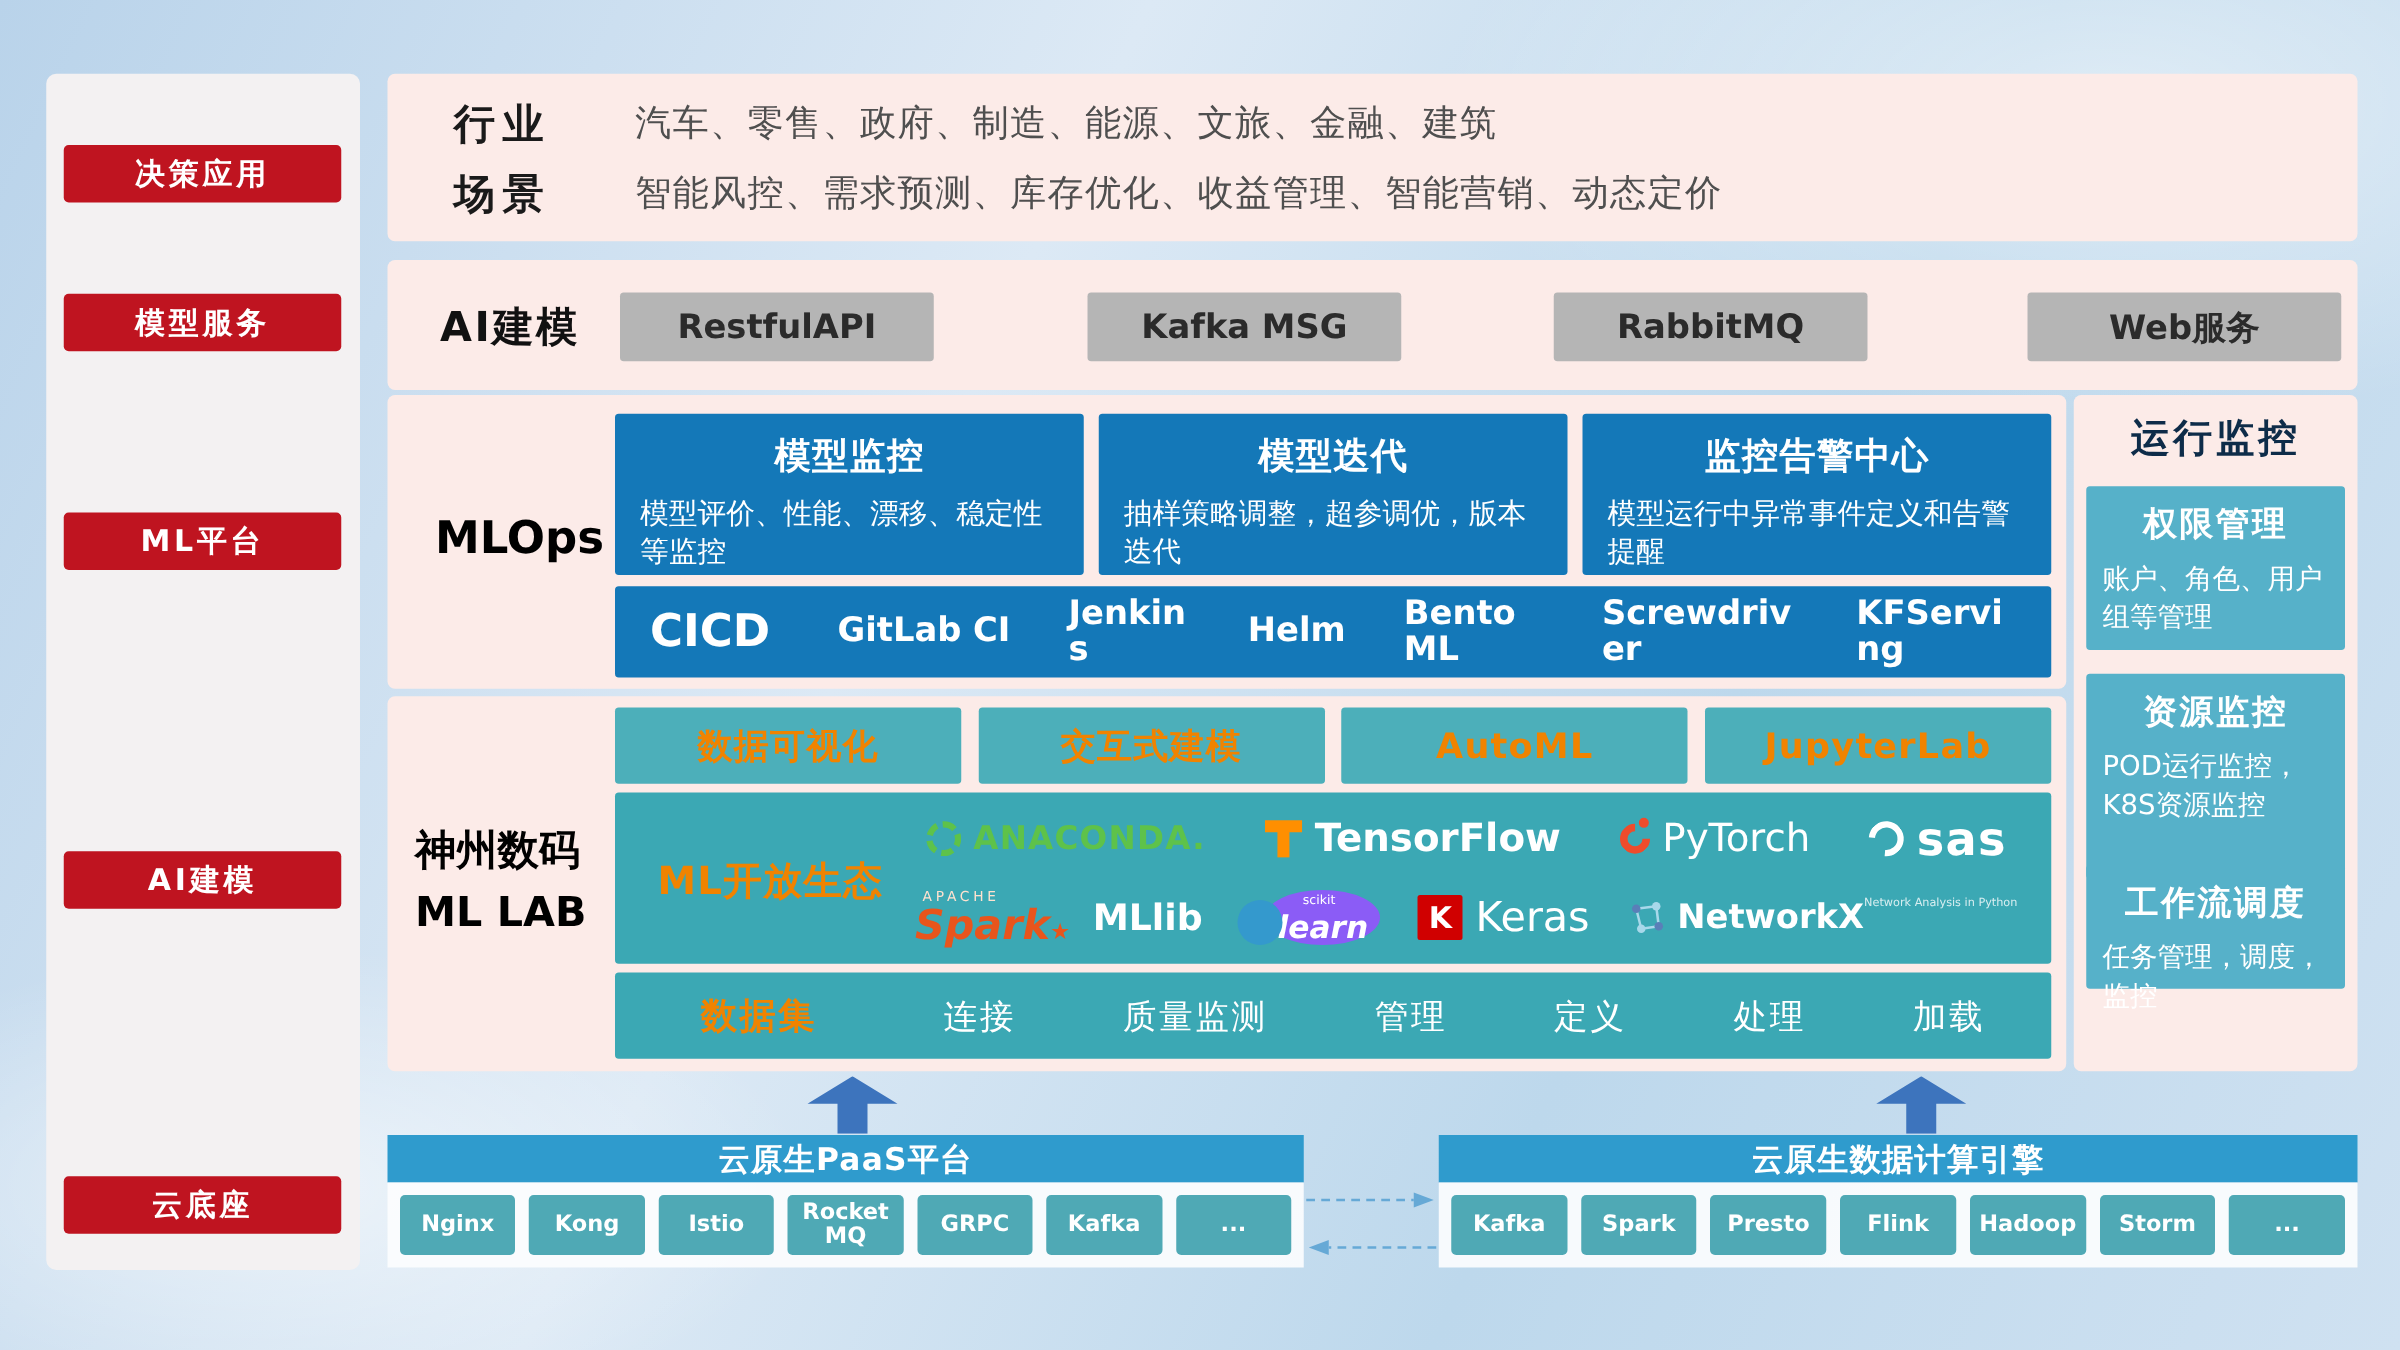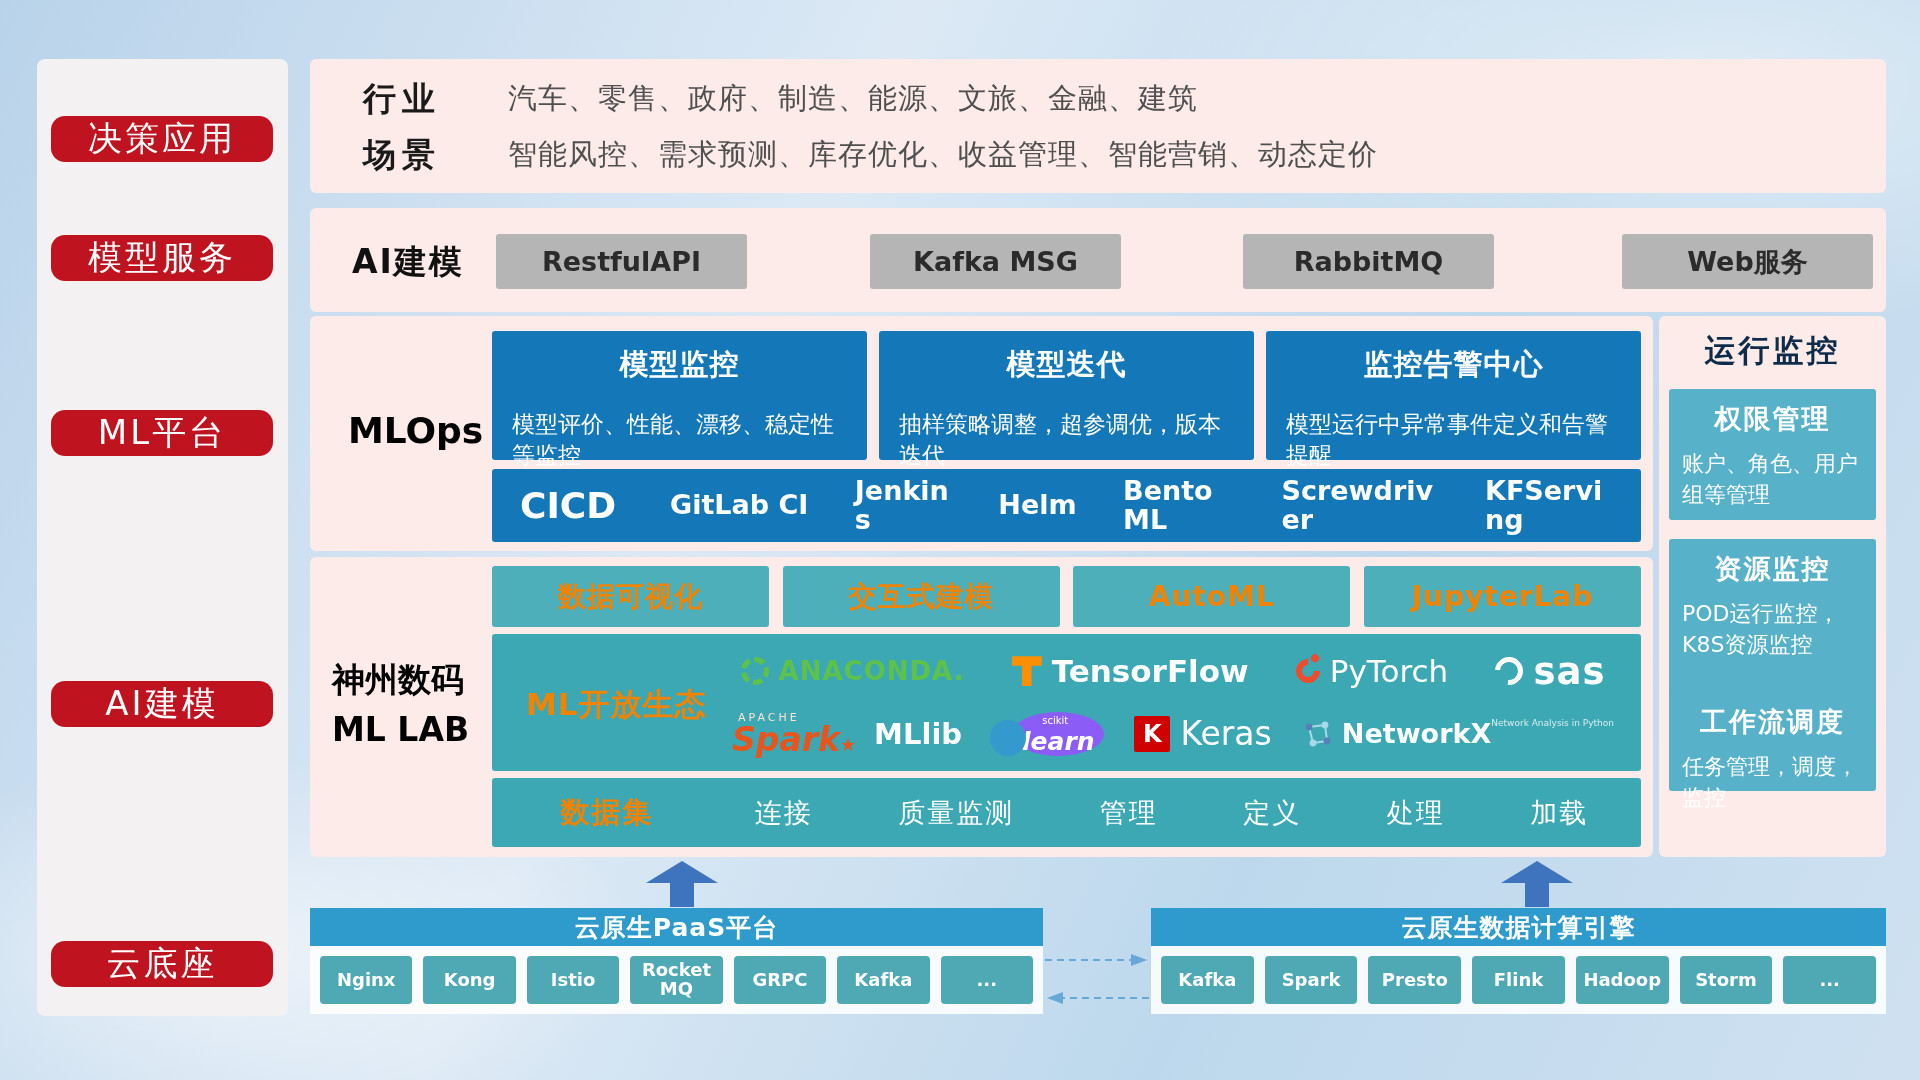--- a/index.html
+++ b/index.html
@@ -6,21 +6,21 @@
   body { font-family:"DejaVu Sans","Liberation Sans",sans-serif; }
   .canvas{position:relative;width:1920px;height:1080px;overflow:hidden;
     background:
       radial-gradient(ellipse 700px 320px at 12% 88%, rgba(255,255,255,.55), transparent 60%),
       radial-gradient(ellipse 900px 420px at 88% 8%, rgba(255,255,255,.5), transparent 60%),
       linear-gradient(115deg,#b9d3ea 0%,#dce9f5 38%,#bdd8ec 68%,#cfe1f1 100%);}
 
   
   .sidebar{position:absolute;left:37px;top:59px;width:251px;height:957px;background:#f3f1f2;border-radius:8px;}
   .red-btn{position:absolute;left:14px;width:222px;height:46px;background:#bf1420;color:#fff;
-    font-size:34px;font-weight:normal;letter-spacing:3px;display:flex;align-items:center;justify-content:center;border-radius:14px;}
+    font-size:24px;font-weight:bold;letter-spacing:3px;display:flex;align-items:center;justify-content:center;border-radius:4px;}
   .rb1{top:57px}.rb2{top:176px}.rb3{top:351px}.rb4{top:622px}.rb5{top:882px}
 
   .panel{position:absolute;background:#fcebe8;border-radius:6px;}
 
   
   #industry{left:310px;top:59px;width:1576px;height:134px;}
   .ind-row{position:absolute;left:53px;display:flex;align-items:center;height:44px;}
   .ir1{top:18px}.ir2{top:74px}
   .ind-label{width:145px;font-size:33px;font-weight:bold;color:#1a1a1a;letter-spacing:6px;}
   .ind-value{font-size:29px;color:#4f4f4f;letter-spacing:1px;}
@@ -31,21 +31,21 @@
   .gray-btn{position:absolute;top:26px;width:251px;height:55px;background:#b5b5b5;color:#2b2b2b;
     font-weight:bold;font-size:27px;display:flex;align-items:center;justify-content:center;border-radius:3px;}
   .g1{left:186px}.g2{left:560px}.g3{left:933px}.g4{left:1312px}
 
   
   #mlops{left:310px;top:316px;width:1343px;height:235px;}
   .mlops-label{position:absolute;left:38px;top:94px;font-size:36px;font-weight:bold;color:#000;}
   .mlops-cards{position:absolute;left:182px;top:15px;width:1149px;height:129px;display:flex;gap:12px;}
   .mlops-card{flex:1;background:#1478b8;border-radius:3px;color:#fff;padding:10px 20px;}
   .mlops-card .t{text-align:center;font-size:29px;font-weight:bold;margin-top:4px;letter-spacing:1px;}
-  .mlops-card .d{font-size:23px;margin-top:24px;line-height:1.35;}
+  .mlops-card .d{font-size:23px;margin-top:11px;line-height:1.35;}
   .cicd{position:absolute;left:182px;top:153px;width:1149px;height:73px;background:#1478b8;border-radius:3px;
     display:flex;align-items:center;color:#fff;padding:0 28px;}
   .cicd-title{font-size:36px;font-weight:bold;width:150px;}
   .cicd-items{flex:1;display:flex;justify-content:space-between;align-items:center;}
   .cicd-item{font-size:27px;font-weight:bold;line-height:1.06;word-break:break-all;text-align:left;}
   .ci1{white-space:nowrap}.ci2{width:97px}.ci3{white-space:nowrap}.ci4{width:112px}.ci5{width:157px}.ci6{width:128px}
 
   
   #monitor{left:1659px;top:316px;width:227px;height:541px;}
   .mon-title{position:absolute;top:14px;width:100%;text-align:center;font-size:31px;font-weight:bold;color:#0e2c49;letter-spacing:3px;}

